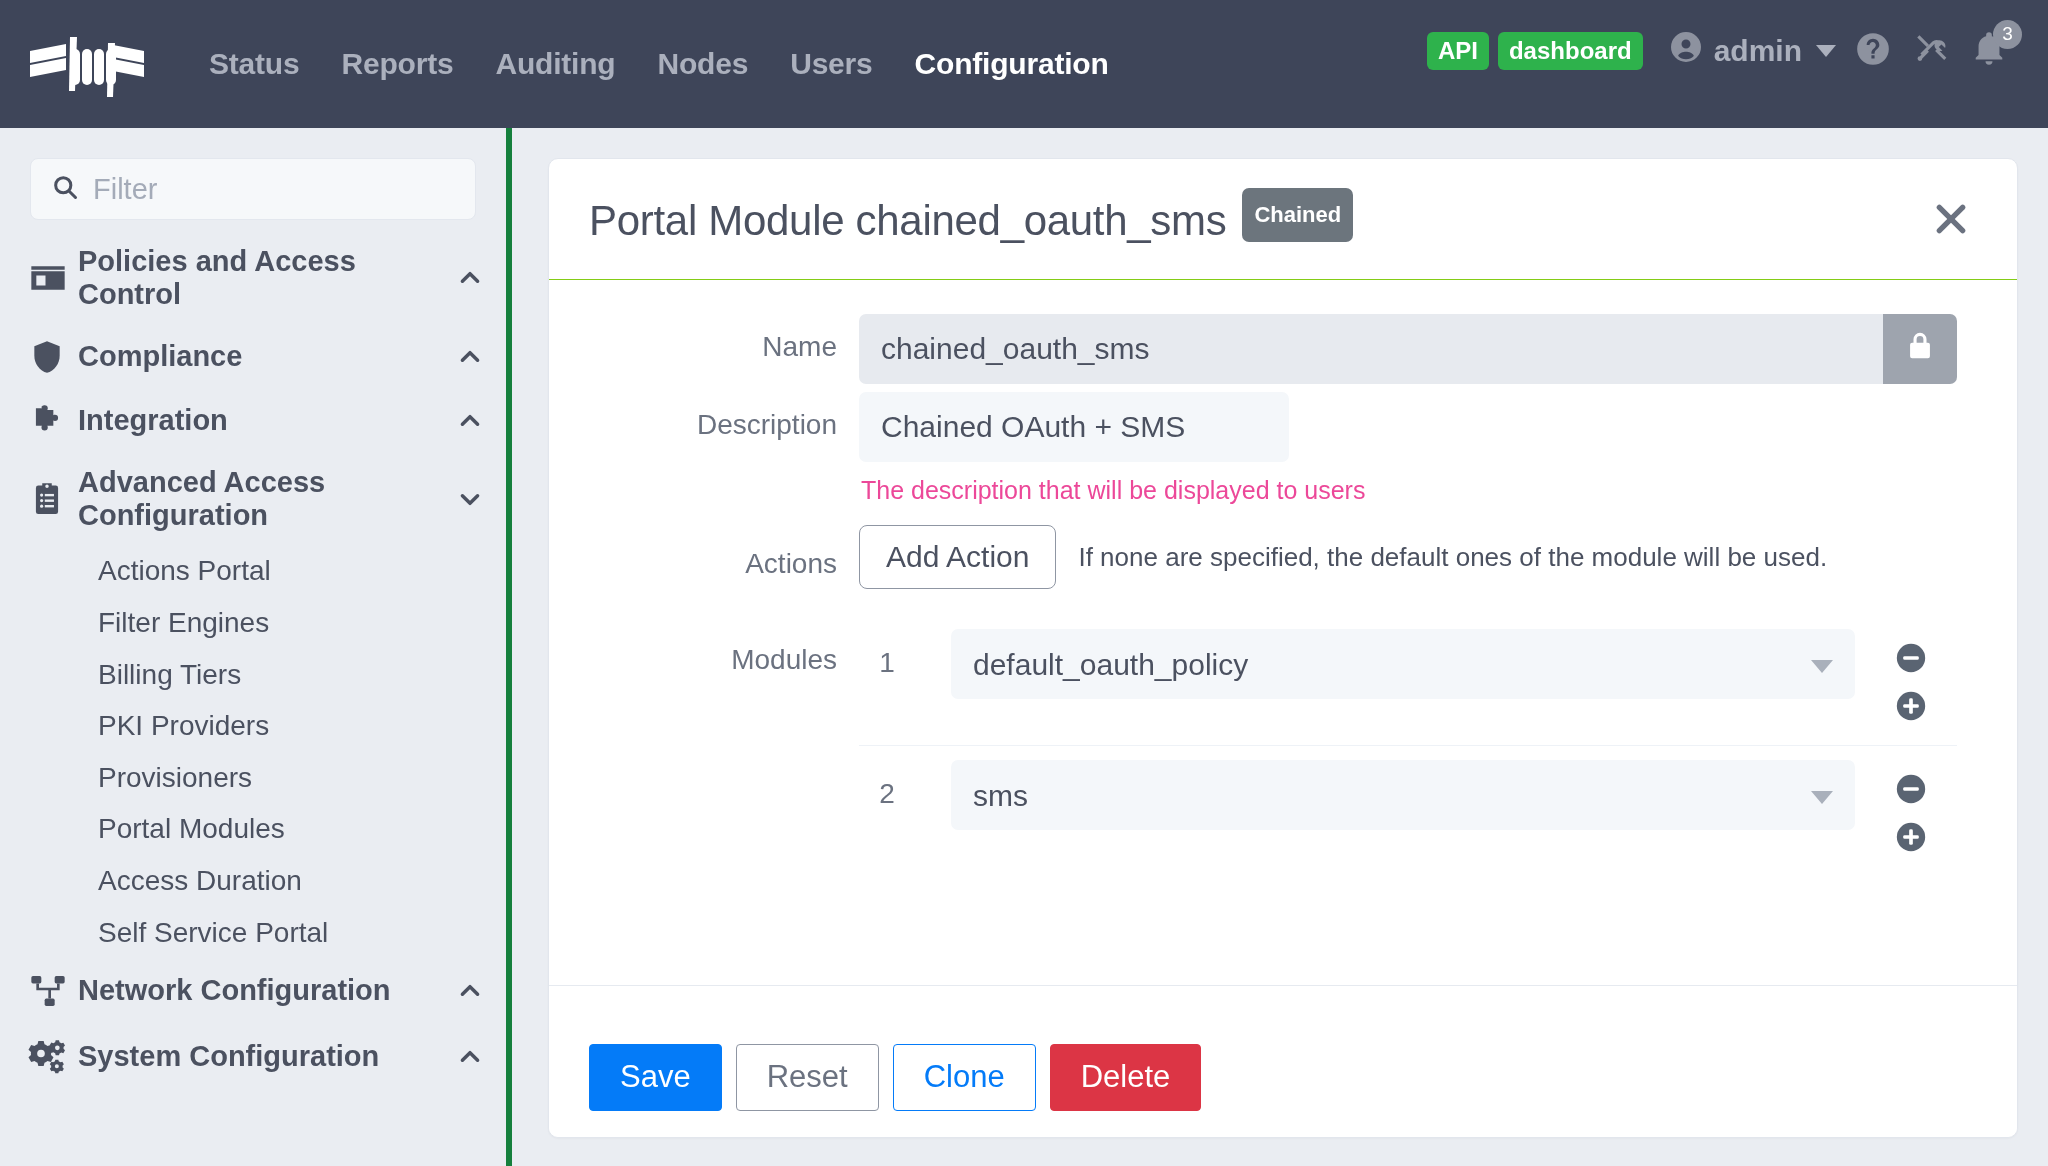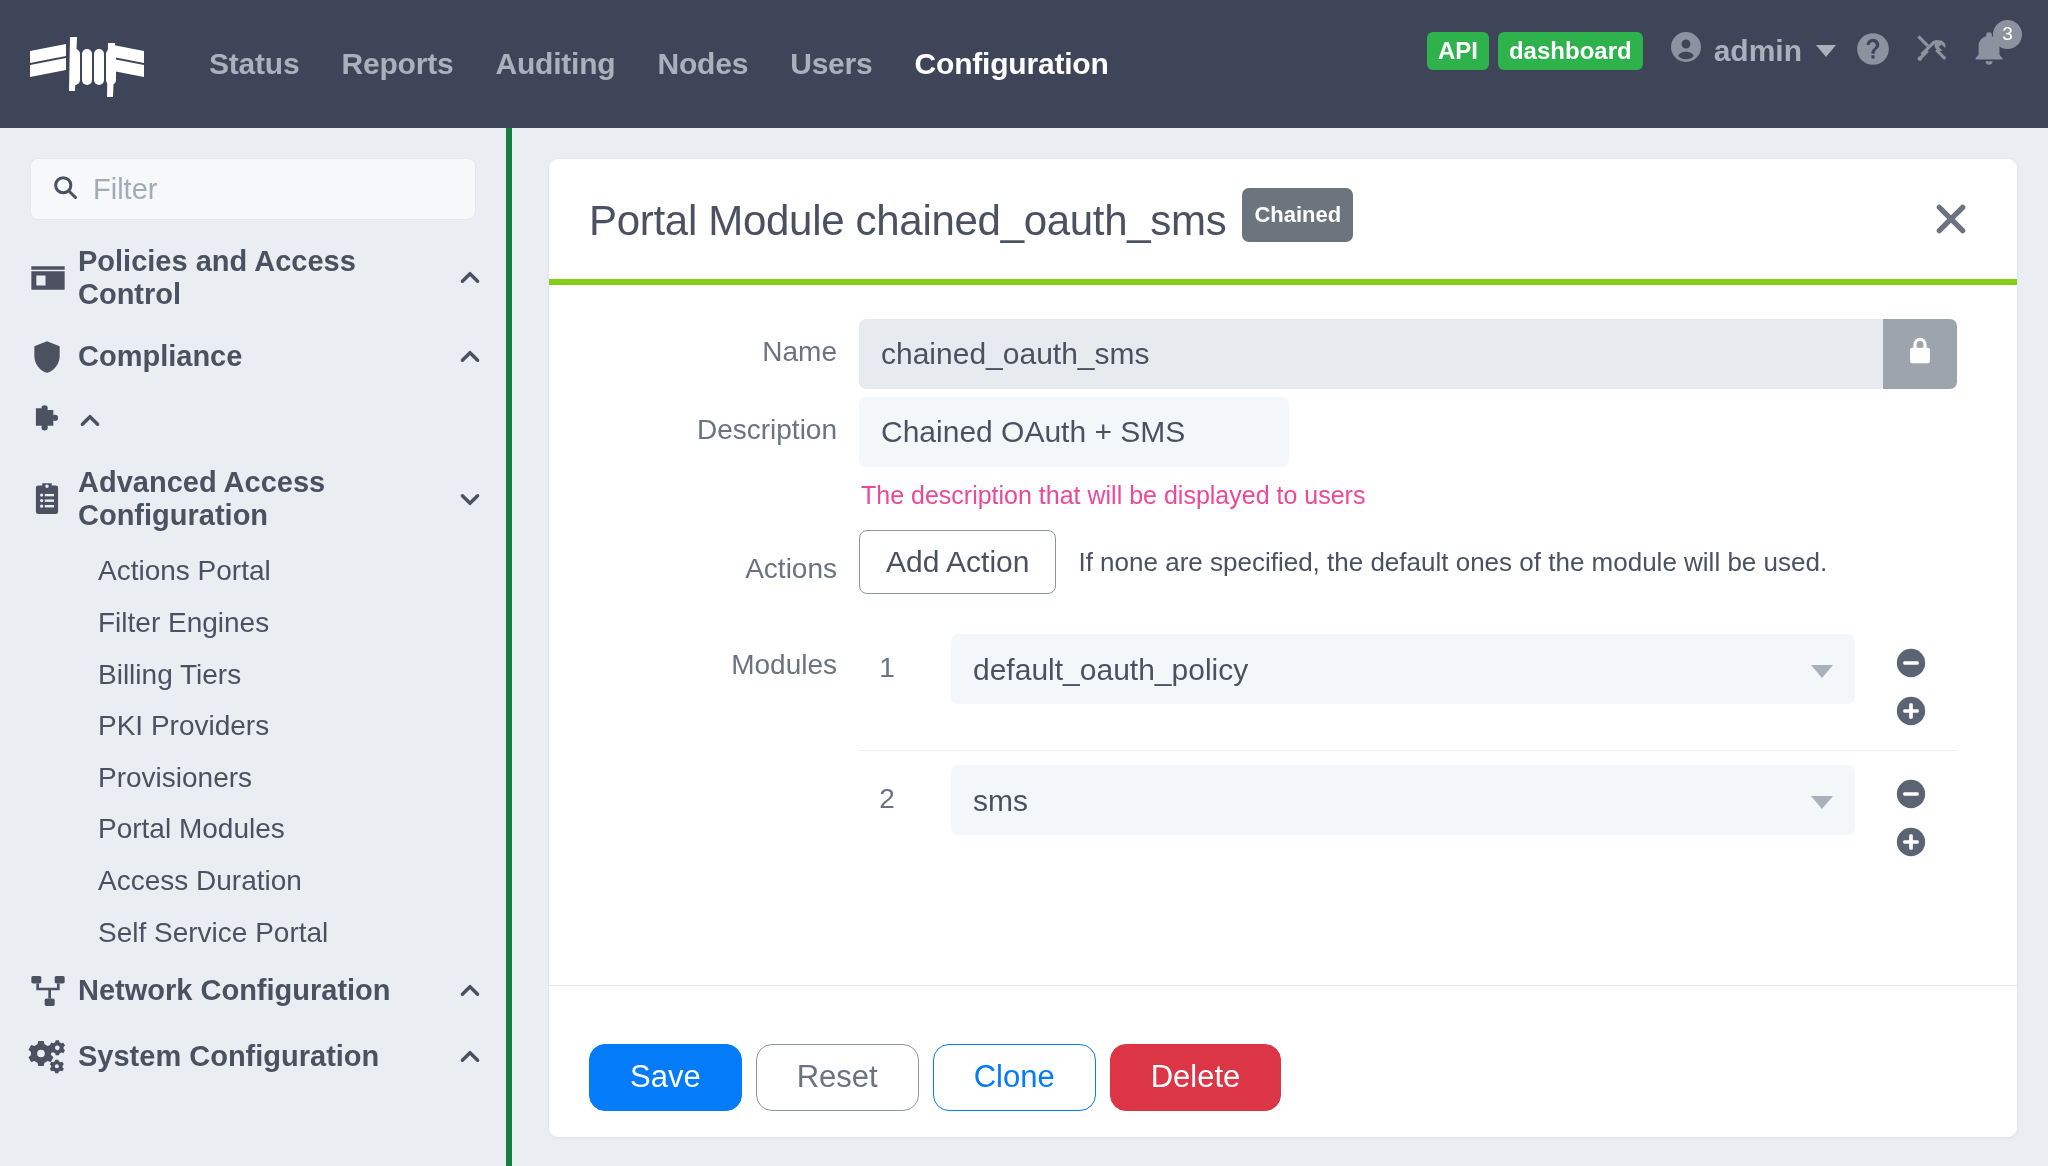--- a/index.html
+++ b/index.html
@@ -124,21 +124,21 @@
   .card {
     background: #ffffff;
     border: 1px solid #e2e6ed;
     border-radius: 10px;
     height: 980px;
     display: flex; flex-direction: column;
     box-shadow: 0 1px 2px rgba(0,0,0,0.03);
   }
   .card-header {
     padding: 34px 40px 30px 40px;
-    border-bottom: 6px solid #84cc16;
+    border-bottom: 1px solid #84cc16;
     display: flex; align-items: center;
   }
   .card-title {
     font-size: 42px; color: #4b5160; font-weight: normal;
     letter-spacing: -0.3px;
   }
   .title-badge {
     background: #6c757d; color: #fff;
     font-size: 22px; font-weight: bold;
     border-radius: 7px; padding: 14px 12px;
@@ -222,22 +222,22 @@
   .card-footer {
     border-top: 1px solid #e6eaf0;
     padding: 26px 40px;
     display: flex; align-items: center; gap: 14px;
     background: #fff;
     border-bottom-left-radius: 10px; border-bottom-right-radius: 10px;
   }
   .btn {
     font-family: "Liberation Sans", sans-serif;
     font-size: 31px;
-    border-radius: 16px;
-    padding: 13px 40px;
+    border-radius: 4px;
+    padding: 13px 30px;
     cursor: pointer;
     border: 1px solid transparent;
     line-height: 1.25;
     margin-top: 32px;
   }
   .btn-primary { background: #047bf8; color: #fff; border-color: #047bf8; }
   .btn-secondary { background: #fff; color: #6b7280; border-color: #8f96a3; }
   .btn-link { background: #fff; color: #047bf8; border-color: #047bf8; }
   .btn-danger { background: #dc3545; color: #fff; border-color: #dc3545; }
 </style>
@@ -358,20 +358,21 @@
           </svg>
       </span>
     </div>
 
     <div class="nav-section">
       <span class="sec-icon">
         <svg width="38" height="38" viewBox="0 0 24 24" fill="#4b5160">
           <path d="M10.5 2a2 2 0 012 2c0 .4-.1.7-.3 1H16v3.3c.3-.2.6-.3 1-.3a2 2 0 110 4c-.4 0-.7-.1-1-.3V15h-3.8c.2.3.3.6.3 1a2 2 0 11-4 0c0-.4.1-.7.3-1H5V4h3.8c-.2-.3-.3-.6-.3-1a2 2 0 012-1z"></path>
         </svg>
       </span>
+      <span class="sec-label">Integration</span>
       <span class="chev">
         <svg width="26" height="26" viewBox="0 0 24 24" fill="none" stroke="#4b5160" stroke-width="3.2" stroke-linecap="round" stroke-linejoin="round">
             <polyline points="5,15 12,8 19,15"></polyline>
           </svg>
       </span>
     </div>
 
     <div class="nav-section">
       <span class="sec-icon">
         <svg width="38" height="38" viewBox="0 0 24 24" fill="#4b5160">

